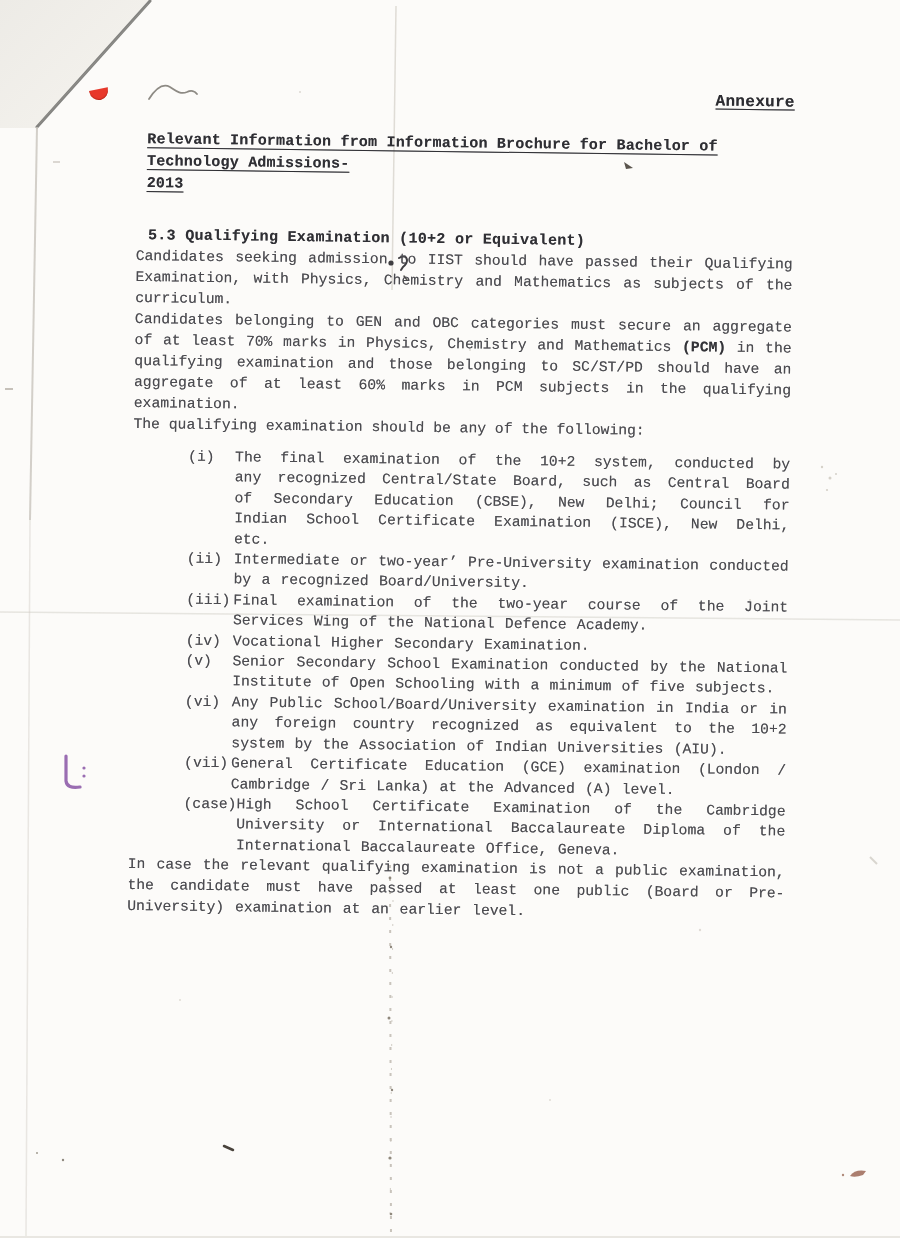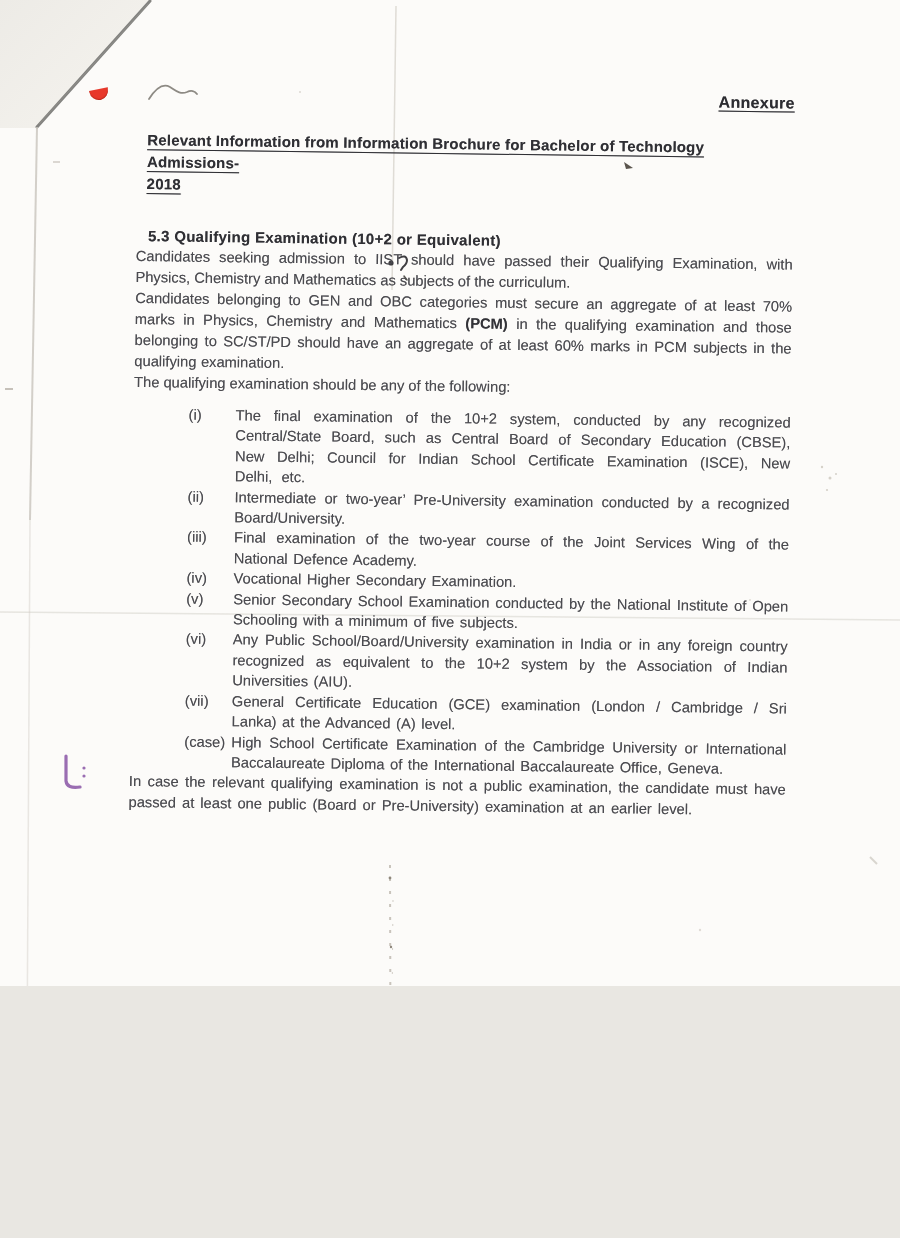--- a/index.html
+++ b/index.html
@@ -1,21 +1,21 @@
 <!DOCTYPE html>
 <html><head>
 <meta charset="utf-8">
 <style>
   html,body{margin:0;padding:0;background:#e9e7e2;}
   .page{
     position:relative;
-    width:900px;height:986px;
+    width:900px;height:1236px;
     background:#fcfbf9;
     overflow:hidden;
-    font-family:Liberation Sans, sans-serif;
+    font-family:Liberation Mono, monospace;
   }
   
   .corner-shade{
     position:absolute;left:0;top:0;width:160px;height:132px;
     background:linear-gradient(135deg,#eceae5 0%,#f3f1ec 70%);
     clip-path:polygon(0 0,149px 0,36px 128px,0 128px);
     opacity:.95;
   }
   .artifact-svg{position:absolute;left:0;top:0;z-index:1;pointer-events:none;}
   
@@ -124,21 +124,21 @@
     <circle cx="180" cy="1000" r="1" fill="#e0dcd5"></circle>
     <circle cx="750" cy="600" r="1" fill="#e0dcd5"></circle>
   </svg>
 
   <div class="red-mark"></div>
 
   <div class="doc">
 
     <div class="annexure">Annexure</div>
 
-    <div class="title"><span>Relevant Information from Information Brochure for Bachelor of Technology Admissions-</span><br><span>2018</span></div>
+    <div class="title"><span>Relevant Information from Information Brochure for Bachelor of Technology Admissions-</span><br><span>2013</span></div>
 
     <div class="sec-heading">5.3 Qualifying Examination (10+2 or Equivalent)</div>
 
     <p class="para intro">Candidates seeking admission to IIST should have passed their Qualifying Examination, with Physics, Chemistry and Mathematics as subjects of the curriculum.</p>
 
     <p class="para aggregate"><span>Candidates belonging to GEN and OBC categories must secure an aggregate of at least 70% marks in Physics, Chemistry and Mathematics </span><b>(PCM)</b><span> in the qualifying examination and those belonging to SC/ST/PD should have an aggregate of at least 60% marks in PCM subjects in the qualifying examination.</span></p>
 
     <p class="para list-intro">The qualifying examination should be any of the following:</p>
 
     <ol class="qlist">

